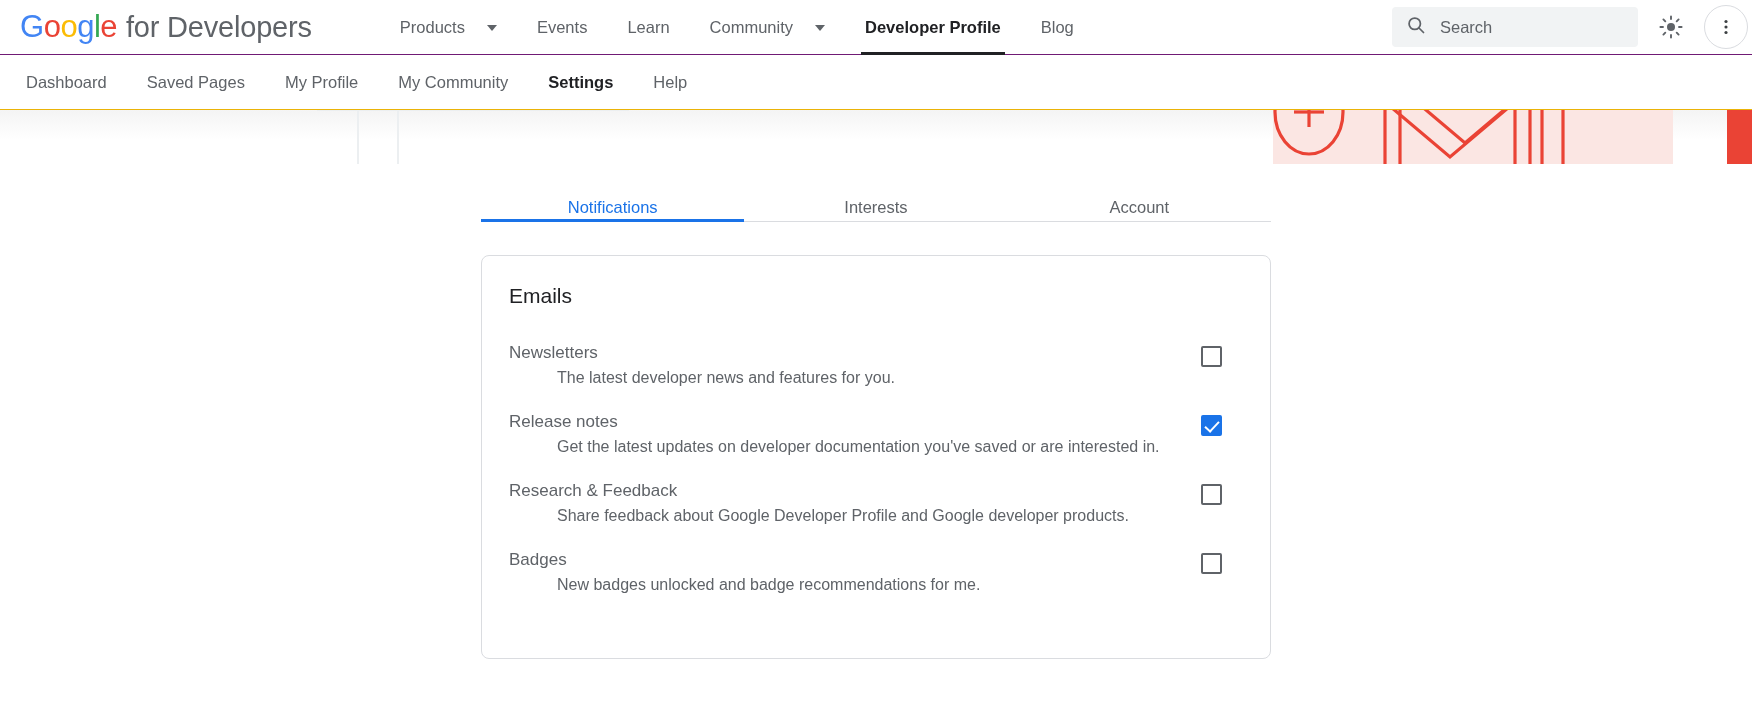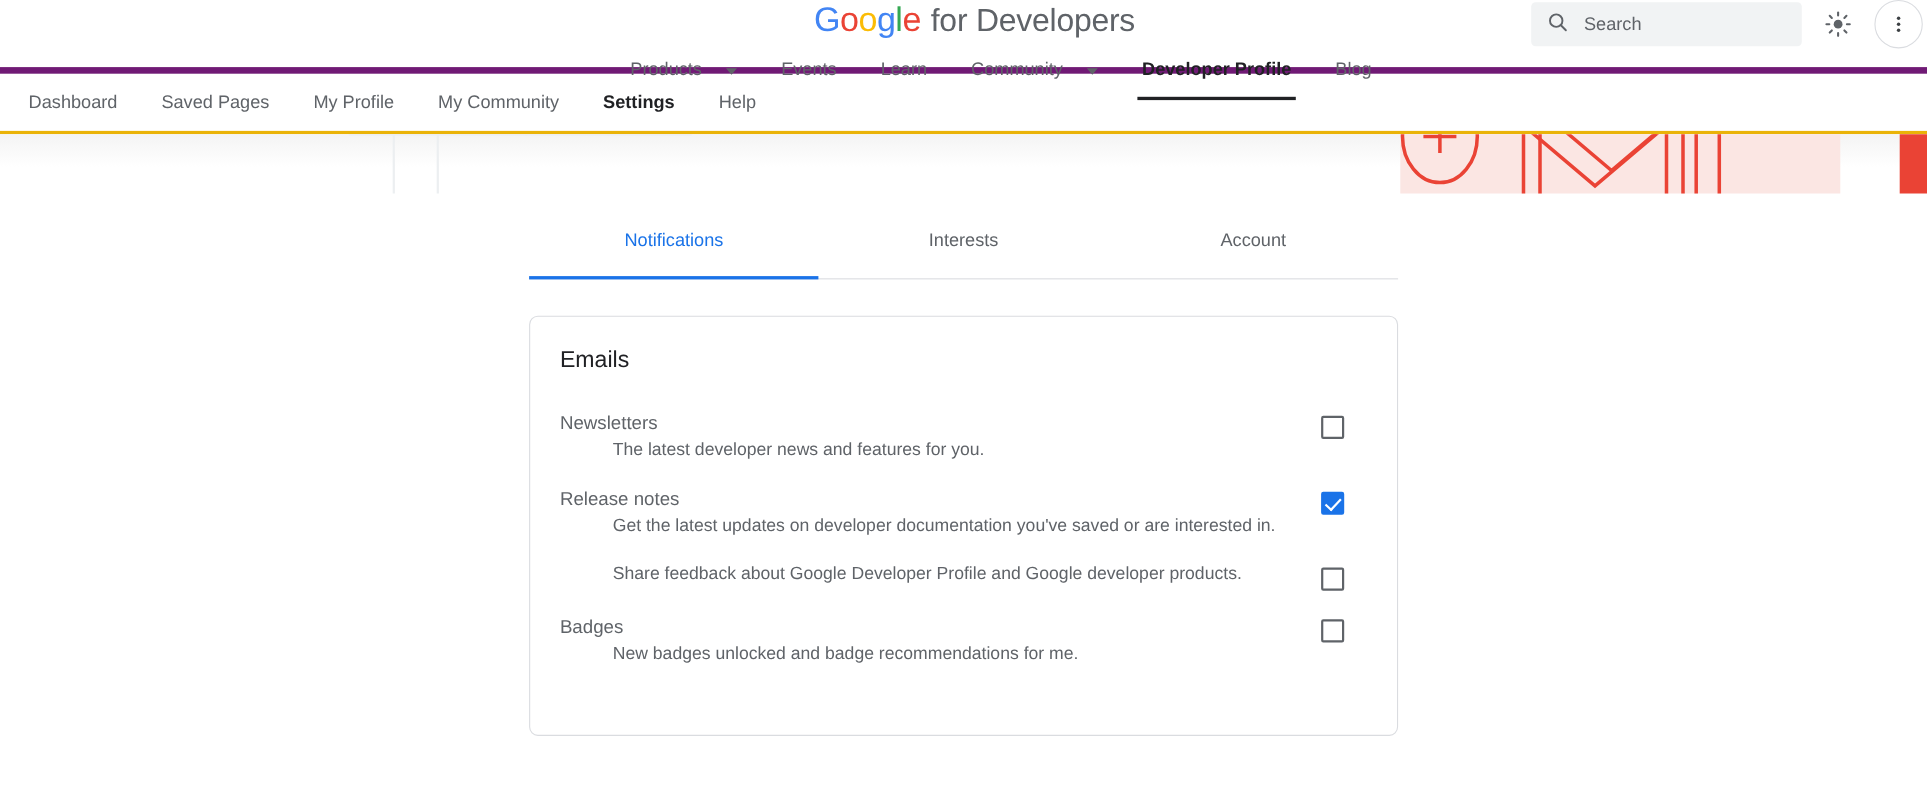--- a/index.html
+++ b/index.html
@@ -7,26 +7,25 @@
     margin: 0; padding: 0;
     width: 1752px; height: 721px;
     background: #ffffff;
     font-family: "Liberation Sans", sans-serif;
     overflow: hidden;
   }
 
   
   .header {
     position: relative;
-    height: 67px;
+    height: 55px;
     display: flex;
     align-items: center;
     background: #ffffff;
-    border-bottom: 6px solid #701a75;
-    flex-direction: column;
+    border-bottom: 1px solid #701a75;
   }
   .brand {
     display: flex;
     align-items: baseline;
     margin-left: 20px;
     font-size: 29px;
     letter-spacing: -0.2px;
     white-space: nowrap;
   }
   .logo-g { font-size: 31px; letter-spacing: -0.5px; }
@@ -102,21 +101,21 @@
   }
   .icon-btn.ringed { border: 1px solid #dadce0; width: 44px; height: 44px; }
 
   
   .subnav {
     height: 55px;
     display: flex;
     align-items: center;
     padding-left: 6px;
     background: #fff;
-    border-bottom: 3px solid #eab308;
+    border-bottom: 1px solid #eab308;
   }
   .subnav-item {
     height: 55px;
     display: flex; align-items: center;
     padding: 0 20px;
     font-size: 16.5px;
     color: #5f6368;
     cursor: pointer;
     white-space: nowrap;
     position: relative;
@@ -139,21 +138,21 @@
     margin-top: 20px;
   }
   .tabs {
     display: flex;
     width: 790px;
     border-bottom: 1px solid #dadce0;
   }
   .tab {
     flex: 1;
     text-align: center;
-    padding: 14px 0 24px;
+    padding: 14px 0 4px;
     font-size: 16.5px;
     color: #5f6368;
     cursor: pointer;
     position: relative;
   }
   .tab.active { color: #1a73e8; }
   .tab.active::after {
     content: "";
     position: absolute;
     left: 0; right: 0; bottom: -1px;
@@ -372,20 +371,21 @@
     <div class="pref-row">
       <div class="pref-text">
         <div class="pref-title">Release notes</div>
         <div class="pref-desc">Get the latest updates on developer documentation you've saved or are interested in.</div>
       </div>
       <div class="checkbox checked"></div>
     </div>
 
     <div class="pref-row">
       <div class="pref-text">
+        <div class="pref-title">Research &amp; Feedback</div>
         <div class="pref-desc">Share feedback about Google Developer Profile and Google developer products.</div>
       </div>
       <div class="checkbox"></div>
     </div>
 
     <div class="pref-row">
       <div class="pref-text">
         <div class="pref-title">Badges</div>
         <div class="pref-desc">New badges unlocked and badge recommendations for me.</div>
       </div>

